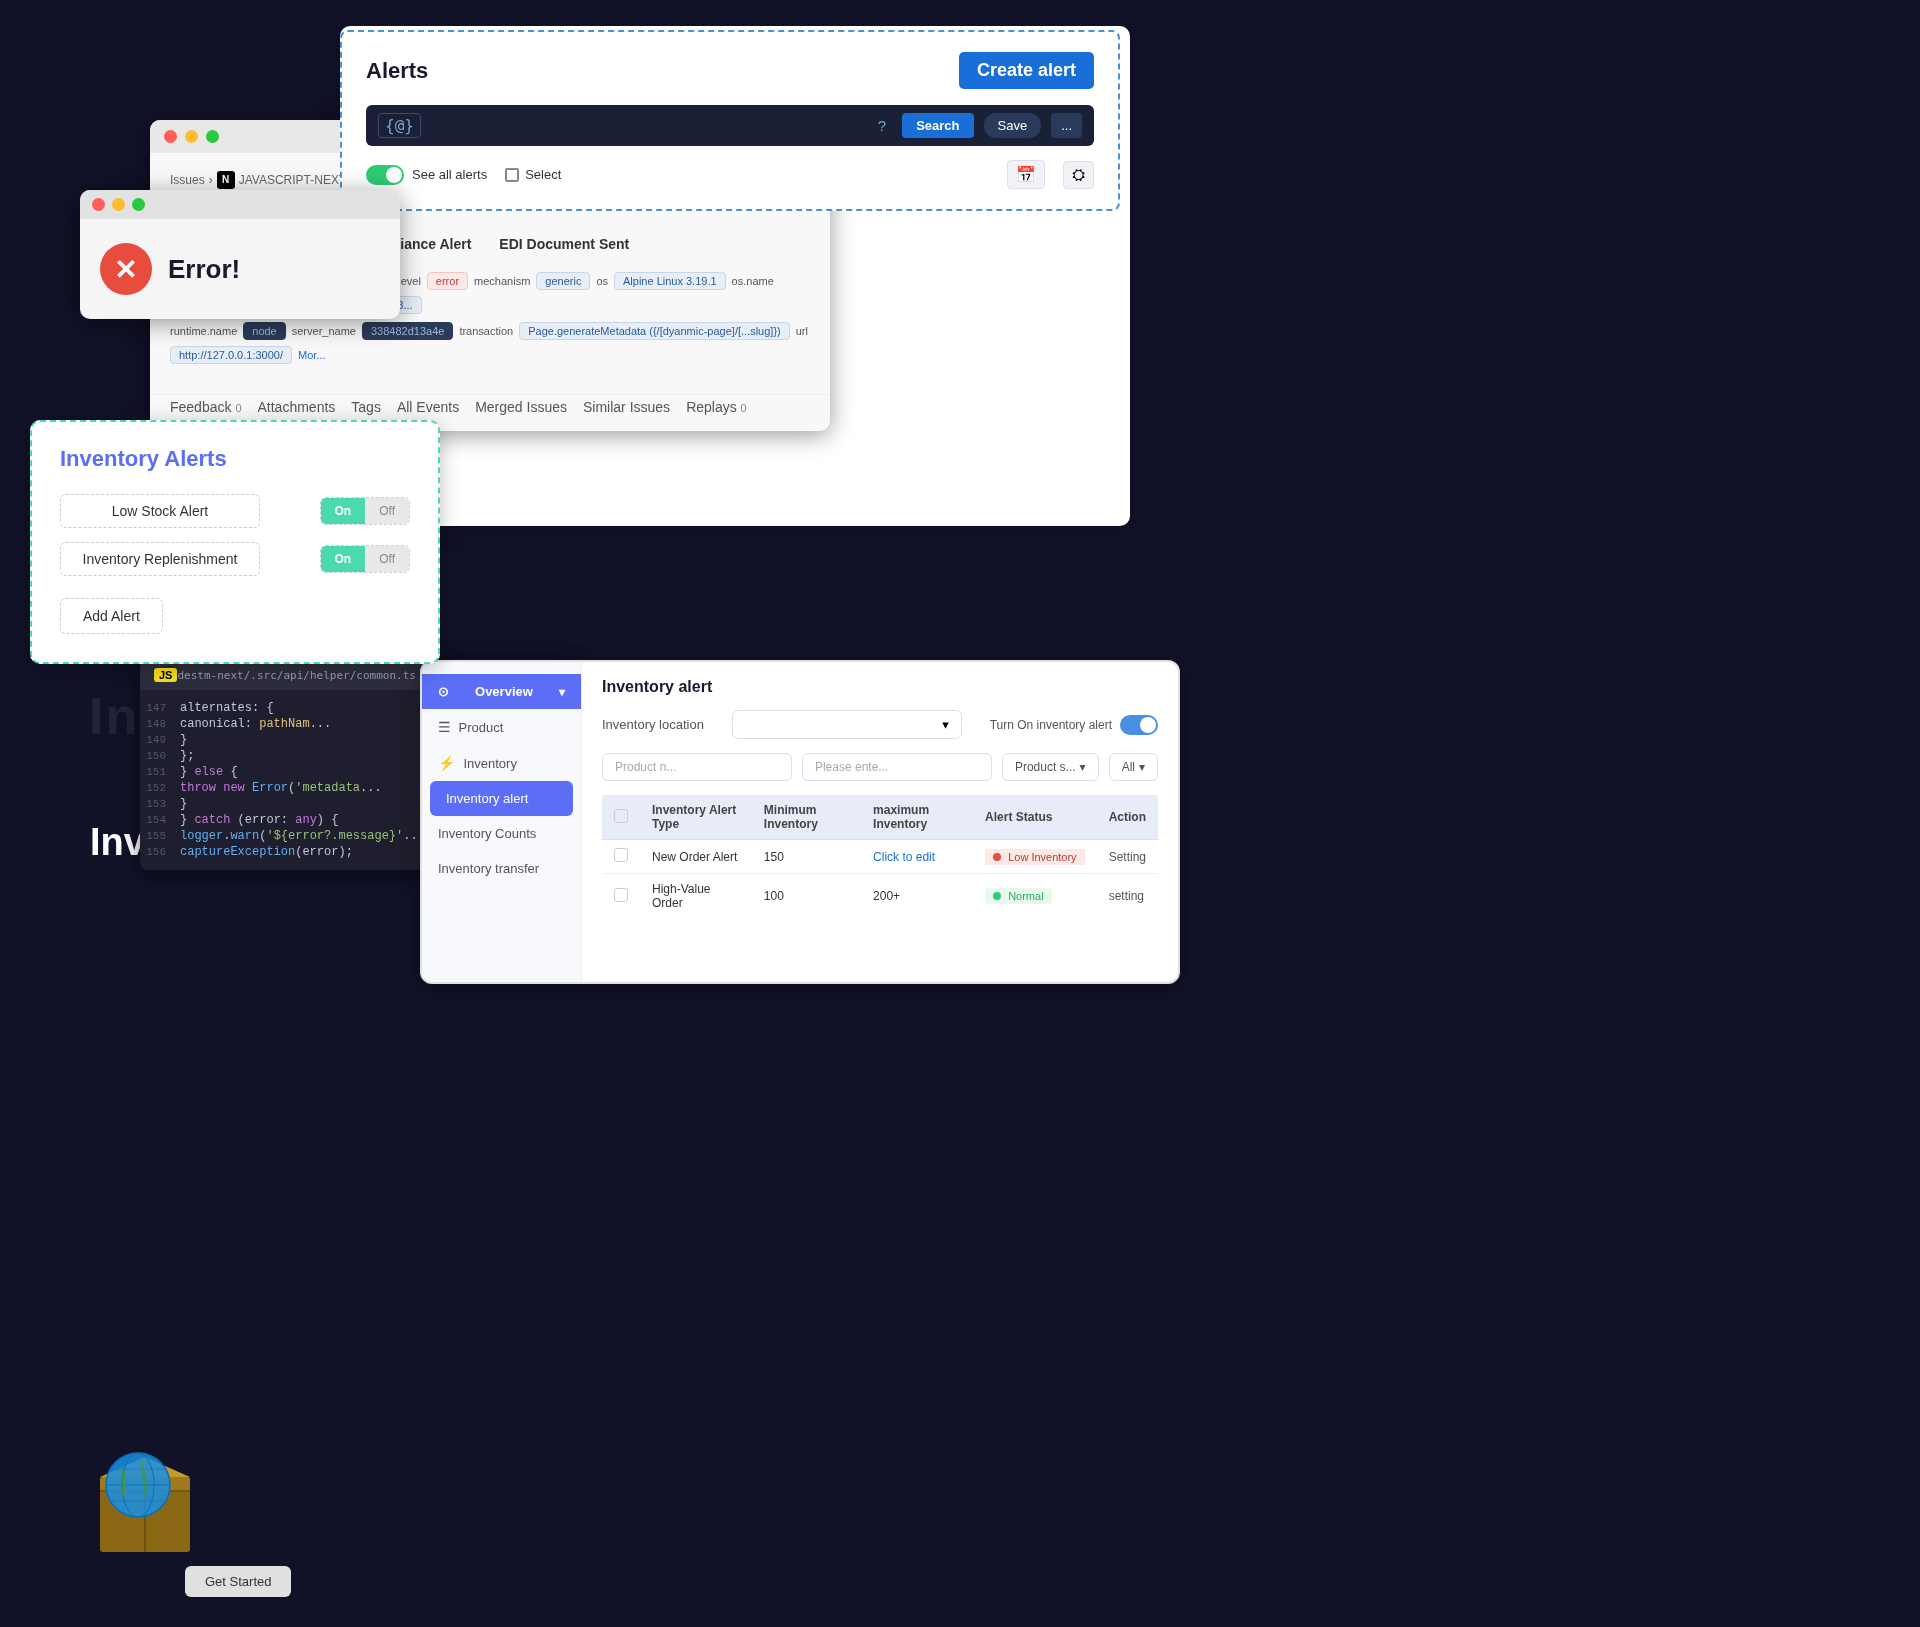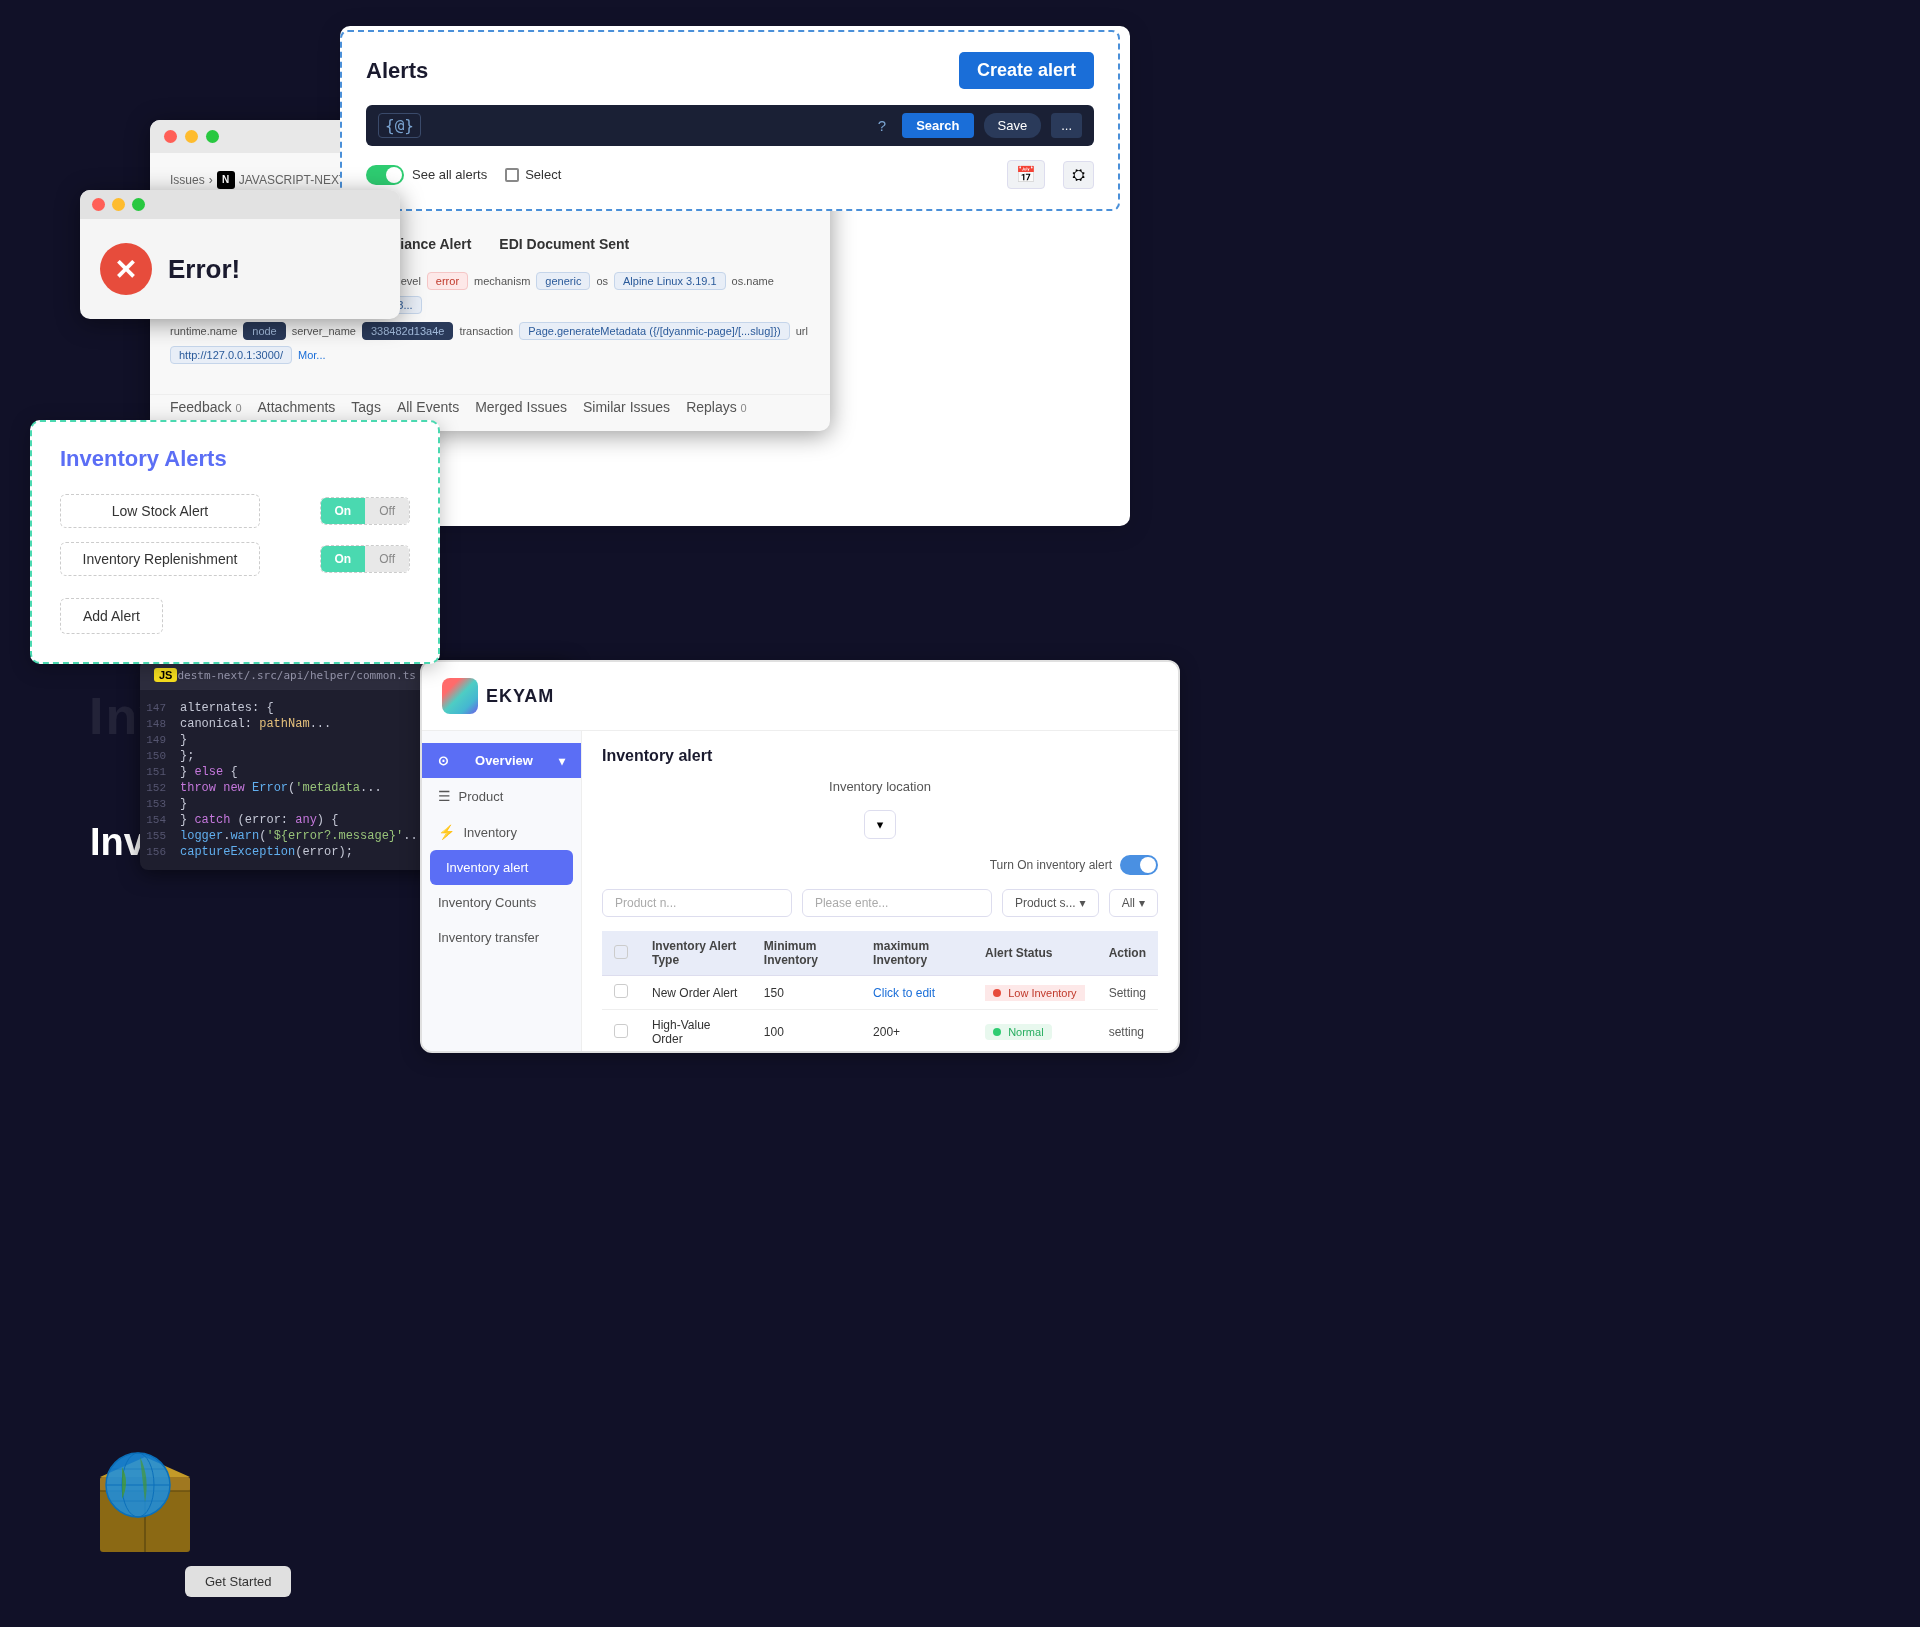--- a/index.html
+++ b/index.html
@@ -544,23 +544,22 @@
     }
     .ekyam-section-title {
       font-size: 16px;
       font-weight: 700;
       color: #1a1a2e;
       margin-bottom: 14px;
     }
     .inv-location-row {
       display: flex;
       align-items: center;
-      gap: 16px;
+      gap: 28px;
       margin-bottom: 14px;
-      flex-direction: column;
     }
     .inv-location-label {
       font-size: 13px;
       color: #555;
       white-space: nowrap;
     }
     .inv-location-select {
       flex: 1;
       border: 1px solid #dde;
       border-radius: 6px;
@@ -905,26 +904,20 @@
   </svg>
 </div>
 
 <div style="position:absolute;top:820px;left:90px;z-index:5;">
   <div style="font-size:38px;font-weight:800;color:#fff;line-height:1.2;">Inventory Replenishment</div>
 </div>
 
 <button class="get-started-btn">Get Started</button>
 
 <div class="ekyam-panel">
-  <div class="ekyam-header">
-    <div class="ekyam-logo">
-      <div class="ekyam-logo-icon"></div>
-      <span class="ekyam-logo-text">EKYAM</span>
-    </div>
-  </div>
   <div class="ekyam-content">
 
     <div class="ekyam-sidebar">
       <div class="overview-btn">
         <span>⊙</span>
         <span>Overview</span>
         <span class="overview-chevron">▾</span>
       </div>
       <div class="ekyam-nav-item">
         <span class="nav-icon">☰</span>

